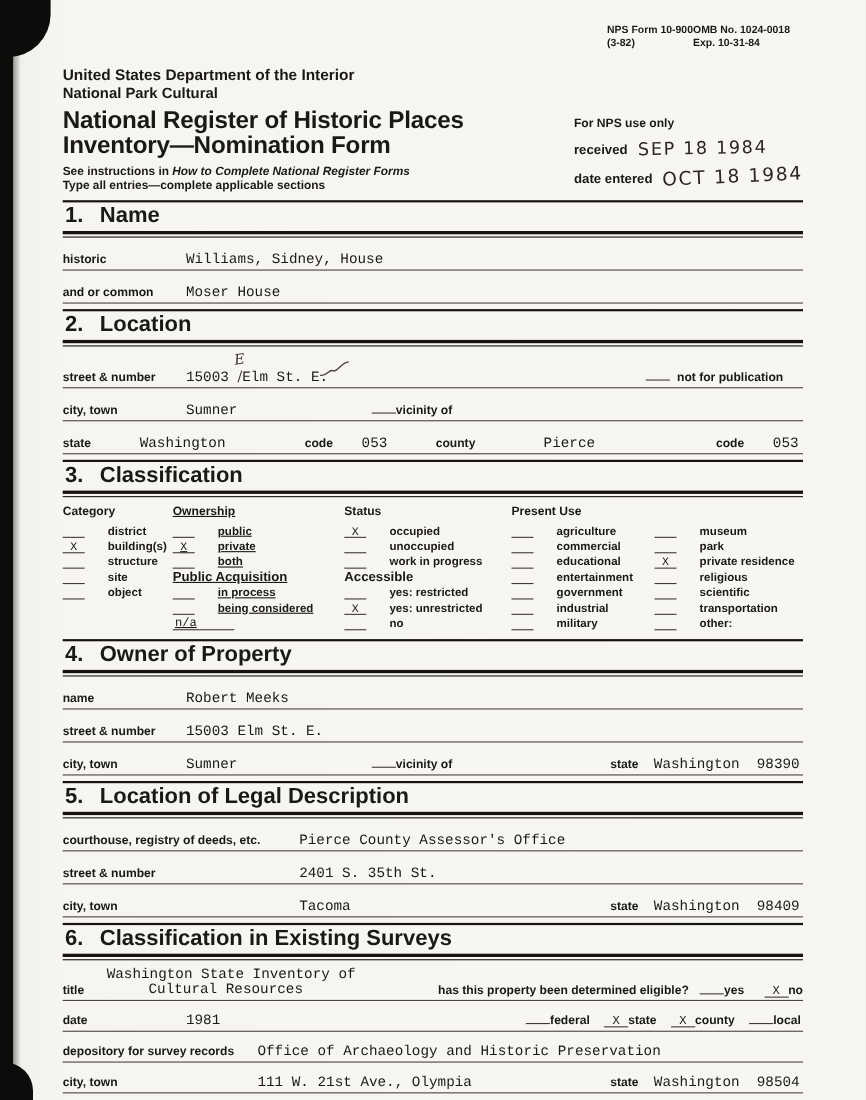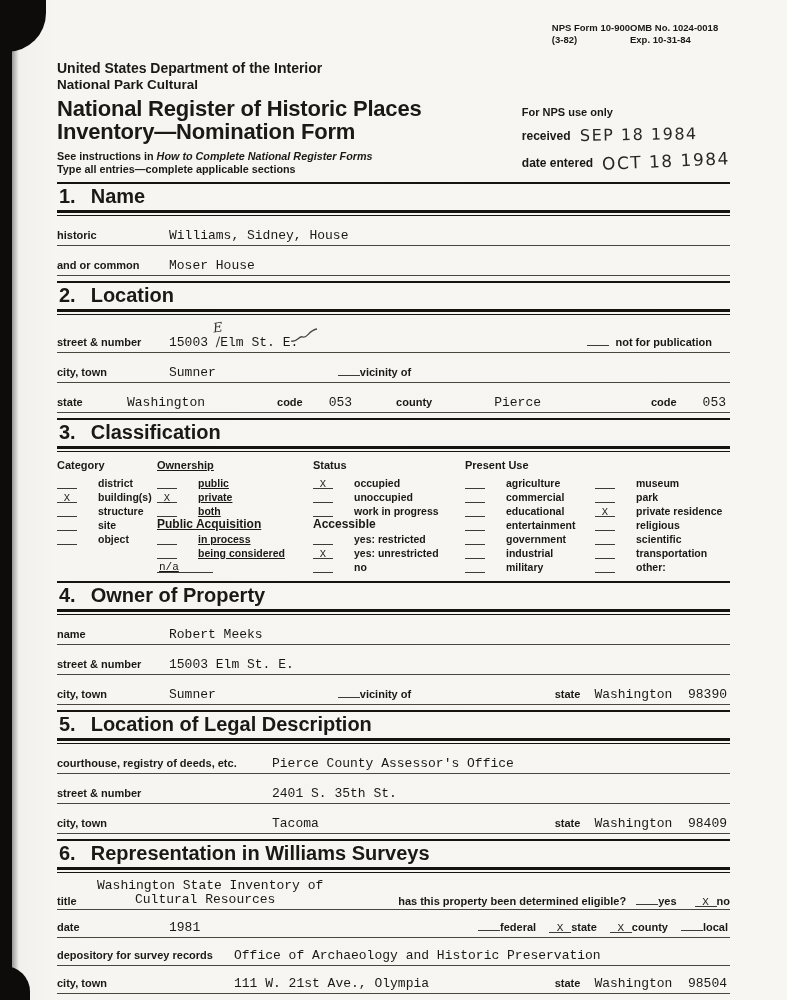--- a/index.html
+++ b/index.html
@@ -374,21 +374,21 @@
       <span class="fval">Tacoma</span>
       <span class="rg" style="gap:14px;margin-right:3px">
         <span class="flbl">state</span>
         <span class="fval">Washington  98409</span>
       </span>
     </div>
 
     <div class="sec">
       <div class="sec-inner">
         <span class="sec-no">6.</span>
-        <span class="sec-title">Representation in Williams Surveys</span>
+        <span class="sec-title">Classification in Existing Surveys</span>
       </div>
     </div>
     <div class="frow frow-tall">
       <span class="flbl w40">title</span>
       <span class="fval twoline"><span>Washington State Inventory of</span><span class="l2">Cultural Resources</span></span>
       <span class="rg" style="gap:10px">
         <span class="flbl">has this property been determined eligible?</span>
         <span class="pair">
             <span class="bl"></span>
             <span class="flbl">yes</span>

